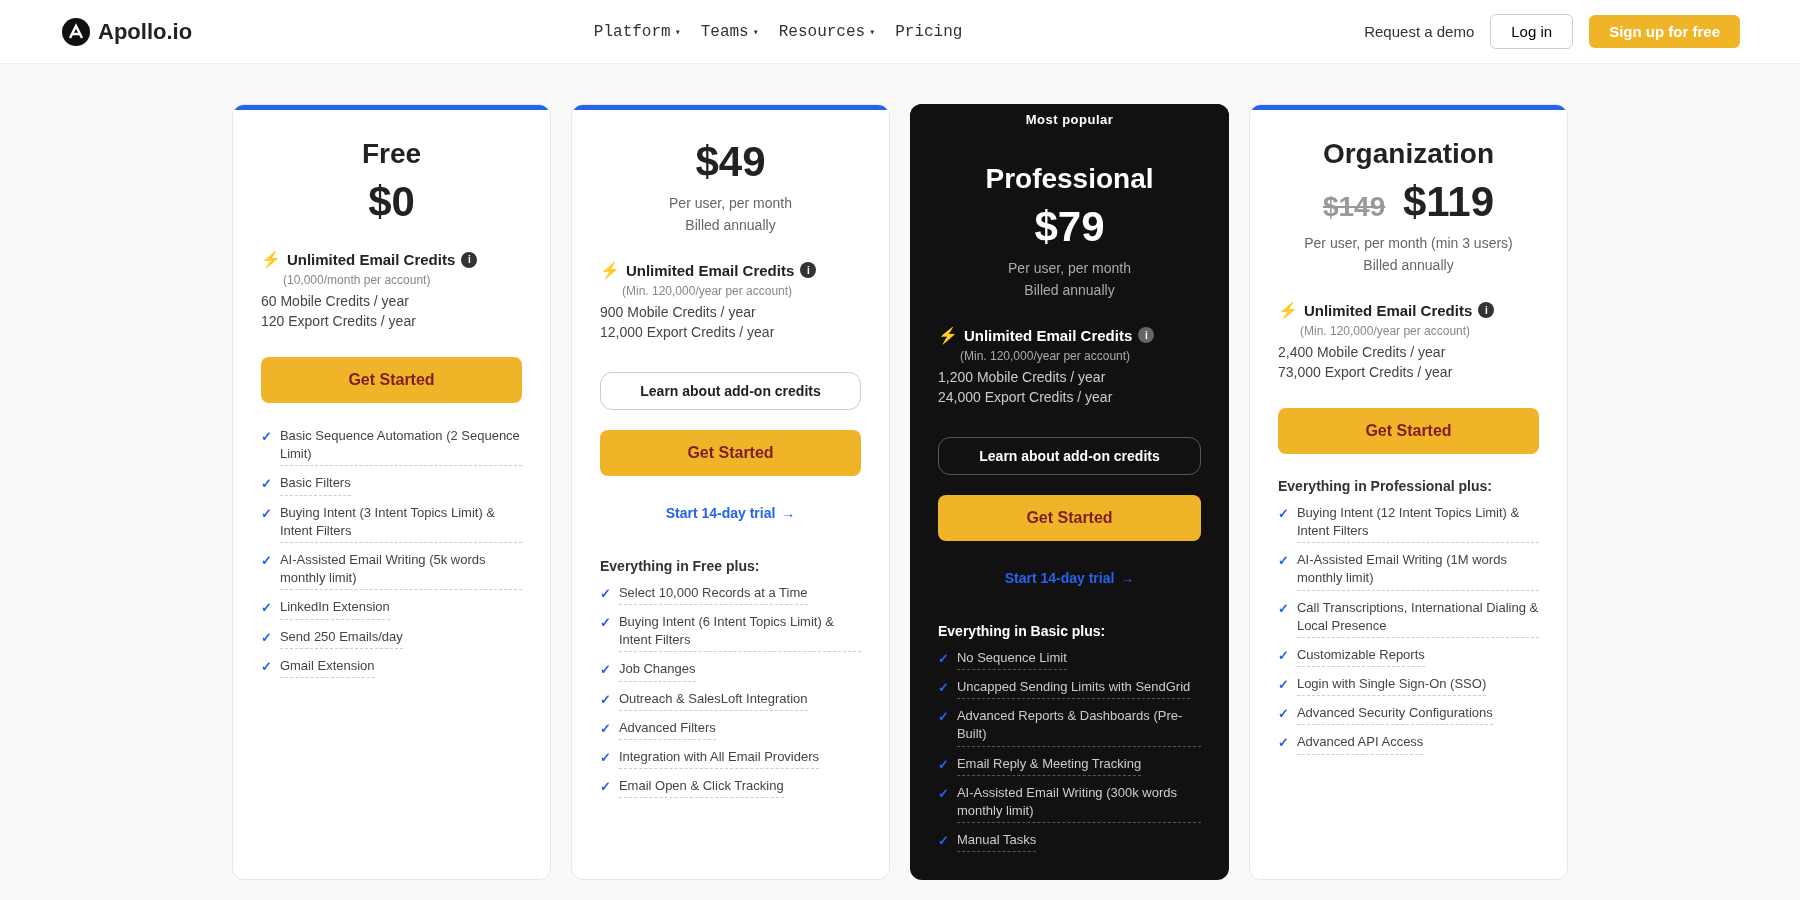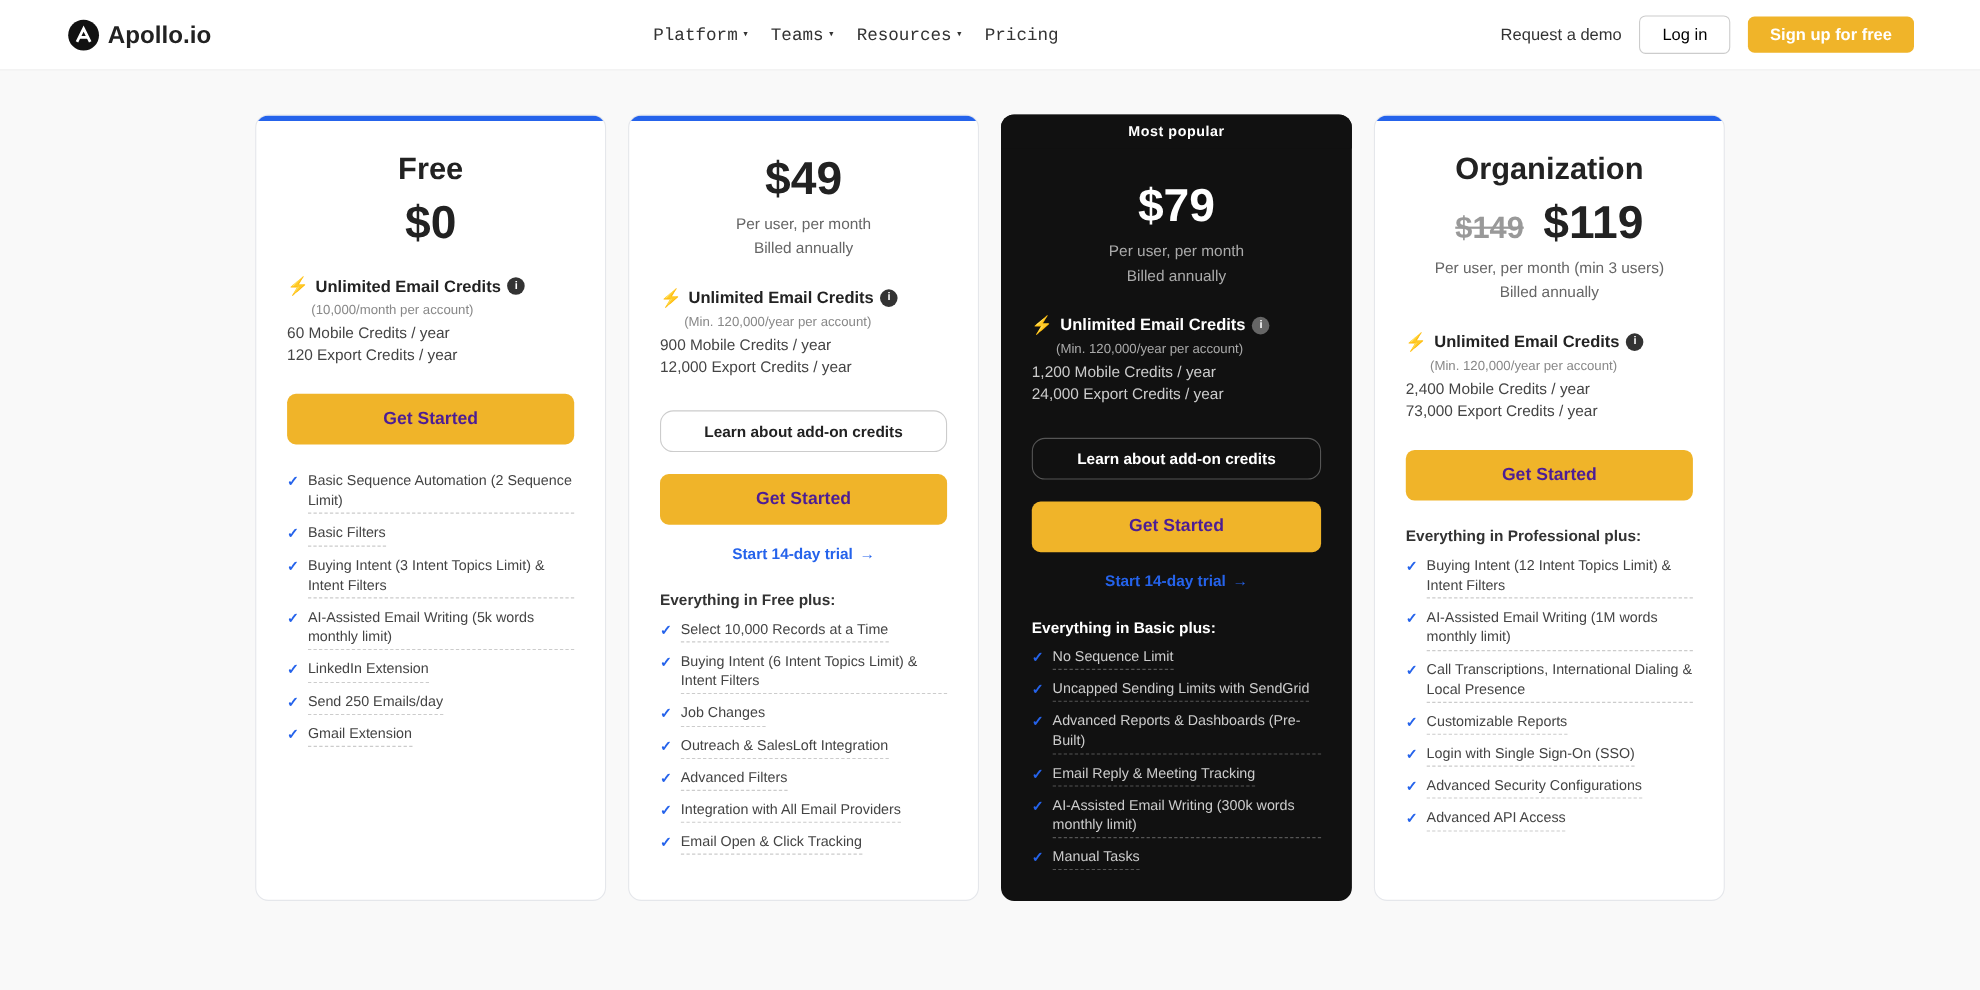--- a/index.html
+++ b/index.html
@@ -68,26 +68,26 @@
 
     .learn-credits-btn {
       width: 100%; padding: 10px; border: 1.5px solid #ccc; border-radius: 12px;
       background: transparent; font-size: 14px; font-weight: 600; cursor: pointer;
       margin: 12px 0; color: #222;
     }
     .professional .learn-credits-btn { border-color: #555; color: #fff; }
 
     .get-started-btn {
       width: 100%; padding: 14px; border: none; border-radius: 8px;
-      background: #f0b429; color: #4c1d95; font-size: 16px; font-weight: 700;
+      background: #f0b429; color: #7f1d1d; font-size: 16px; font-weight: 700;
       cursor: pointer; margin: 8px 0;
     }
     .trial-link {
       color: #2563eb; font-size: 14px; font-weight: 600;
-      cursor: pointer; margin: 10px 0; display: flex; align-items: center; justify-content: center; gap: 6px;
+      cursor: pointer; margin: 21px 0; display: flex; align-items: center; justify-content: center; gap: 6px;
     }
 
     .features-section { margin-top: 16px; }
     .features-header { font-size: 14px; font-weight: 700; margin-bottom: 10px; color: #333; }
     .professional .features-header { color: #fff; }
     .feature-item {
       display: flex; align-items: flex-start; gap: 8px;
       font-size: 13px; color: #444; margin-bottom: 8px; line-height: 1.4;
     }
     .professional .feature-item { color: #ccc; }
@@ -232,20 +232,21 @@
           <div class="feature-item">
         <span class="check-icon">✓</span>
         <span class="feature-text">Email Open &amp; Click Tracking</span>
       </div>
         </div>
     </div>
   </div>
     <div class="plan-card professional">
     <div class="professional-badge">Most popular</div>
     <div class="card-body">
+      <div class="plan-name">Professional</div>
       <div class="plan-price">$79</div>
       <div class="plan-billing">Per user, per month<br>Billed annually</div>
       <div class="credits-section">
     <div class="credit-row main">
       <span class="bolt">⚡</span>
       <span><strong>Unlimited Email Credits</strong></span>
       <span class="info-icon">i</span>
     </div>
     <div class="credit-sub">(Min. 120,000/year per account)</div>
     <div class="credit-plain">1,200 Mobile Credits / year</div>

